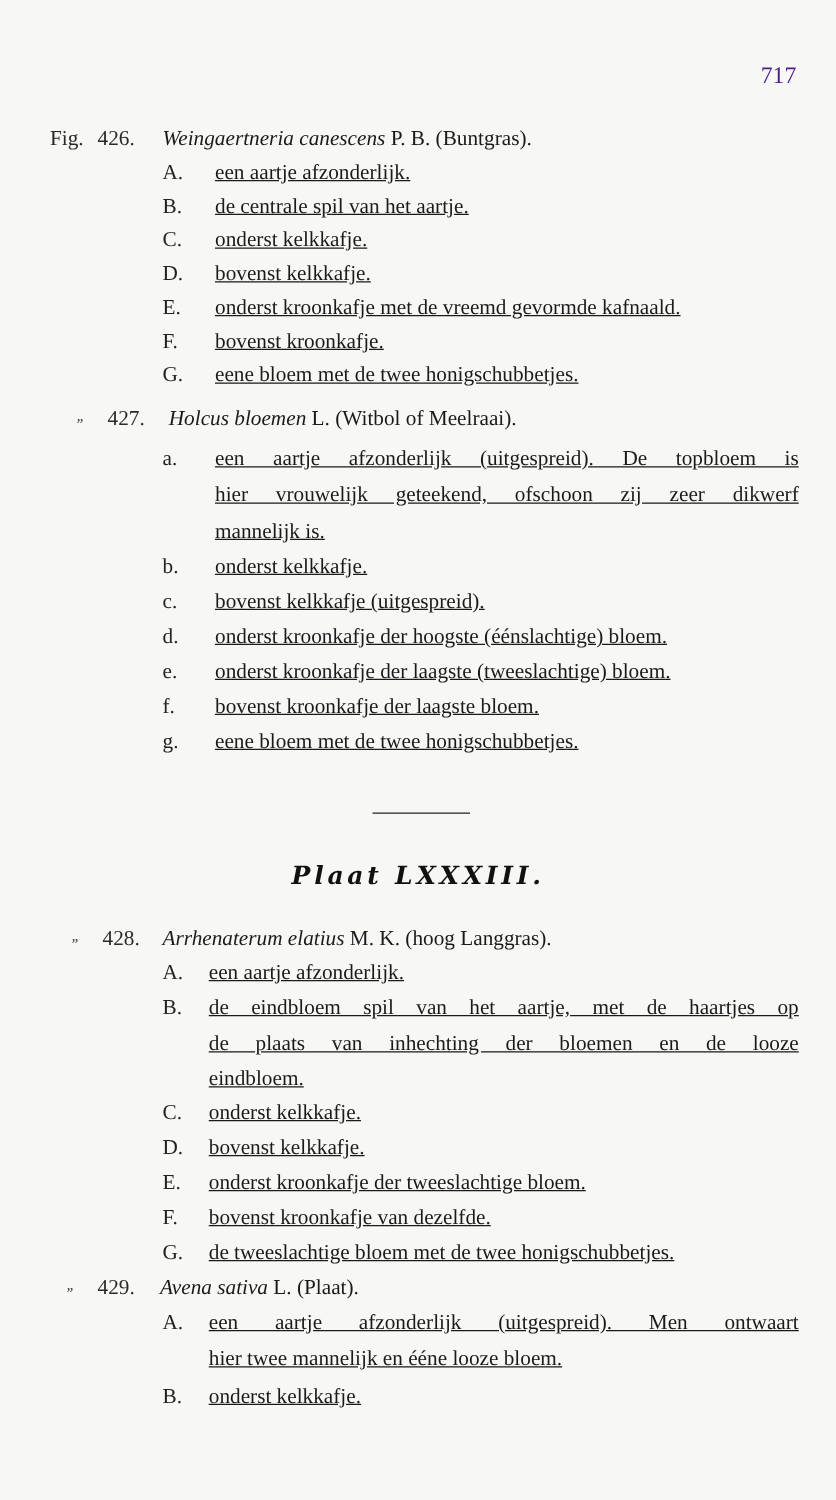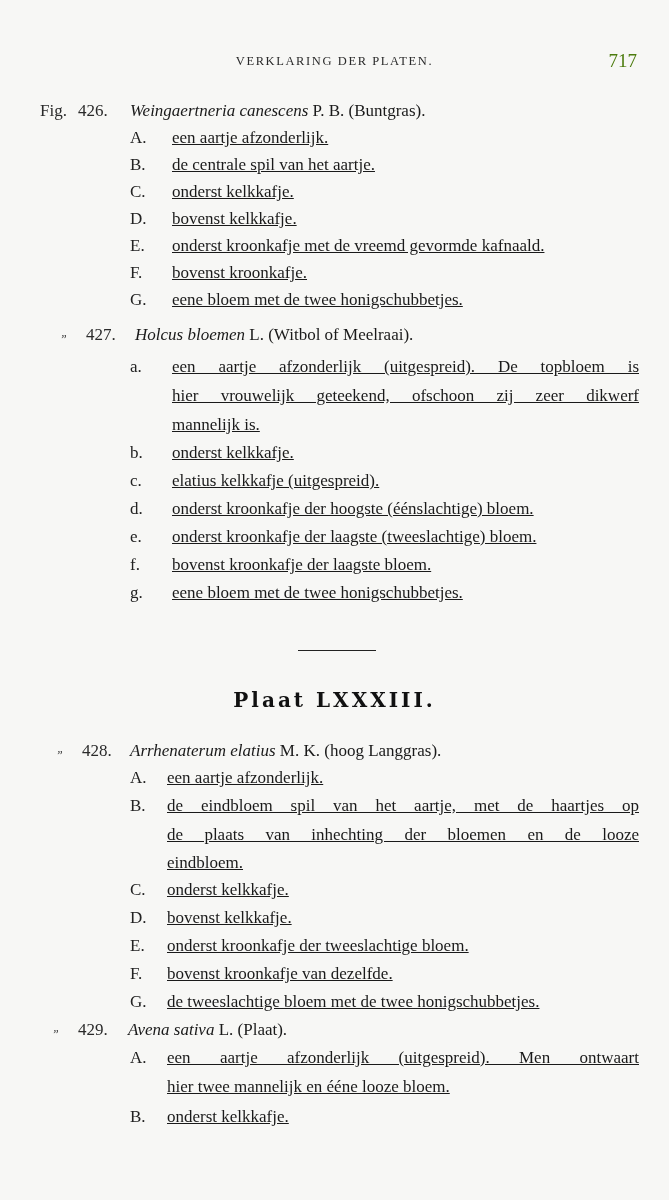--- a/index.html
+++ b/index.html
@@ -9,46 +9,46 @@
     color: #1a1a1a;
     font-family: "Liberation Serif", "DejaVu Serif", serif;
     position: relative;
   }
   .page { position: absolute; left: 0; top: 0; width: 669px; height: 1200px; }
   .running-head {
     position: absolute; top: 54px; left: 0; width: 669px;
     text-align: center; font-size: 12.5px; letter-spacing: 1.6px; color: #2a2a2a;
   }
   .page-number {
-    position: absolute; top: 50px; right: 32px; font-size: 19px; color: #4d7c0f;
+    position: absolute; top: 50px; right: 32px; font-size: 19px; color: #4c1d95;
   }
   .line { position: absolute; left: 0; width: 669px; font-size: 17px; line-height: 26px; white-space: nowrap; }
   .ditto { position: absolute; font-style: italic; font-size: 12px; color: #333; }
   .fignum { position: absolute; color: #2a2a2a; }
   .entry-head { position: absolute; }
   .entry-head i { font-style: italic; }
   .letter { position: absolute; left: 130px; width: 36px; text-align: left; color: #222; }
   .text { position: absolute; left: 172px; text-decoration: underline; }
   .just { text-align: justify; text-align-last: justify; width: 467px; }
   .rule {
     position: absolute; left: 298px; top: 650px; width: 78px; height: 0;
     border-top: 1.3px solid #222;
   }
   .plate-title {
     position: absolute; top: 688px; left: 0; width: 669px; text-align: center;
     font-weight: bold; font-size: 20px; letter-spacing: 3px; color: #111;
     font-family: "DejaVu Serif", serif;
+    font-style: italic;
   }
 </style>
 </head>
 <body>
 
 <div class="page">
 
-  <div class="running-head">VERKLARING DER PLATEN.</div>
   <div class="page-number">717</div>
 
   <div class="line" style="top:98px">
     <span class="fignum" style="left:40px">Fig.</span>
     <span class="fignum" style="left:78px">426.</span>
     <span class="entry-head" style="left:130px">
       <i>Weingaertneria canescens</i>
       <span>P. B.</span>
       <span>(Buntgras).</span>
     </span>
@@ -100,21 +100,21 @@
     </div>
   <div class="line" style="top:412px">
       <span class="text">mannelijk is.</span>
     </div>
   <div class="line" style="top:440px">
       <span class="letter">b.</span>
       <span class="text">onderst kelkkafje.</span>
     </div>
   <div class="line" style="top:468px">
       <span class="letter">c.</span>
-      <span class="text">elatius kelkkafje (uitgespreid).</span>
+      <span class="text">bovenst kelkkafje (uitgespreid).</span>
     </div>
   <div class="line" style="top:496px">
       <span class="letter">d.</span>
       <span class="text">onderst kroonkafje der hoogste (éénslachtige) bloem.</span>
     </div>
   <div class="line" style="top:524px">
       <span class="letter">e.</span>
       <span class="text">onderst kroonkafje der laagste (tweeslachtige) bloem.</span>
     </div>
   <div class="line" style="top:552px">

